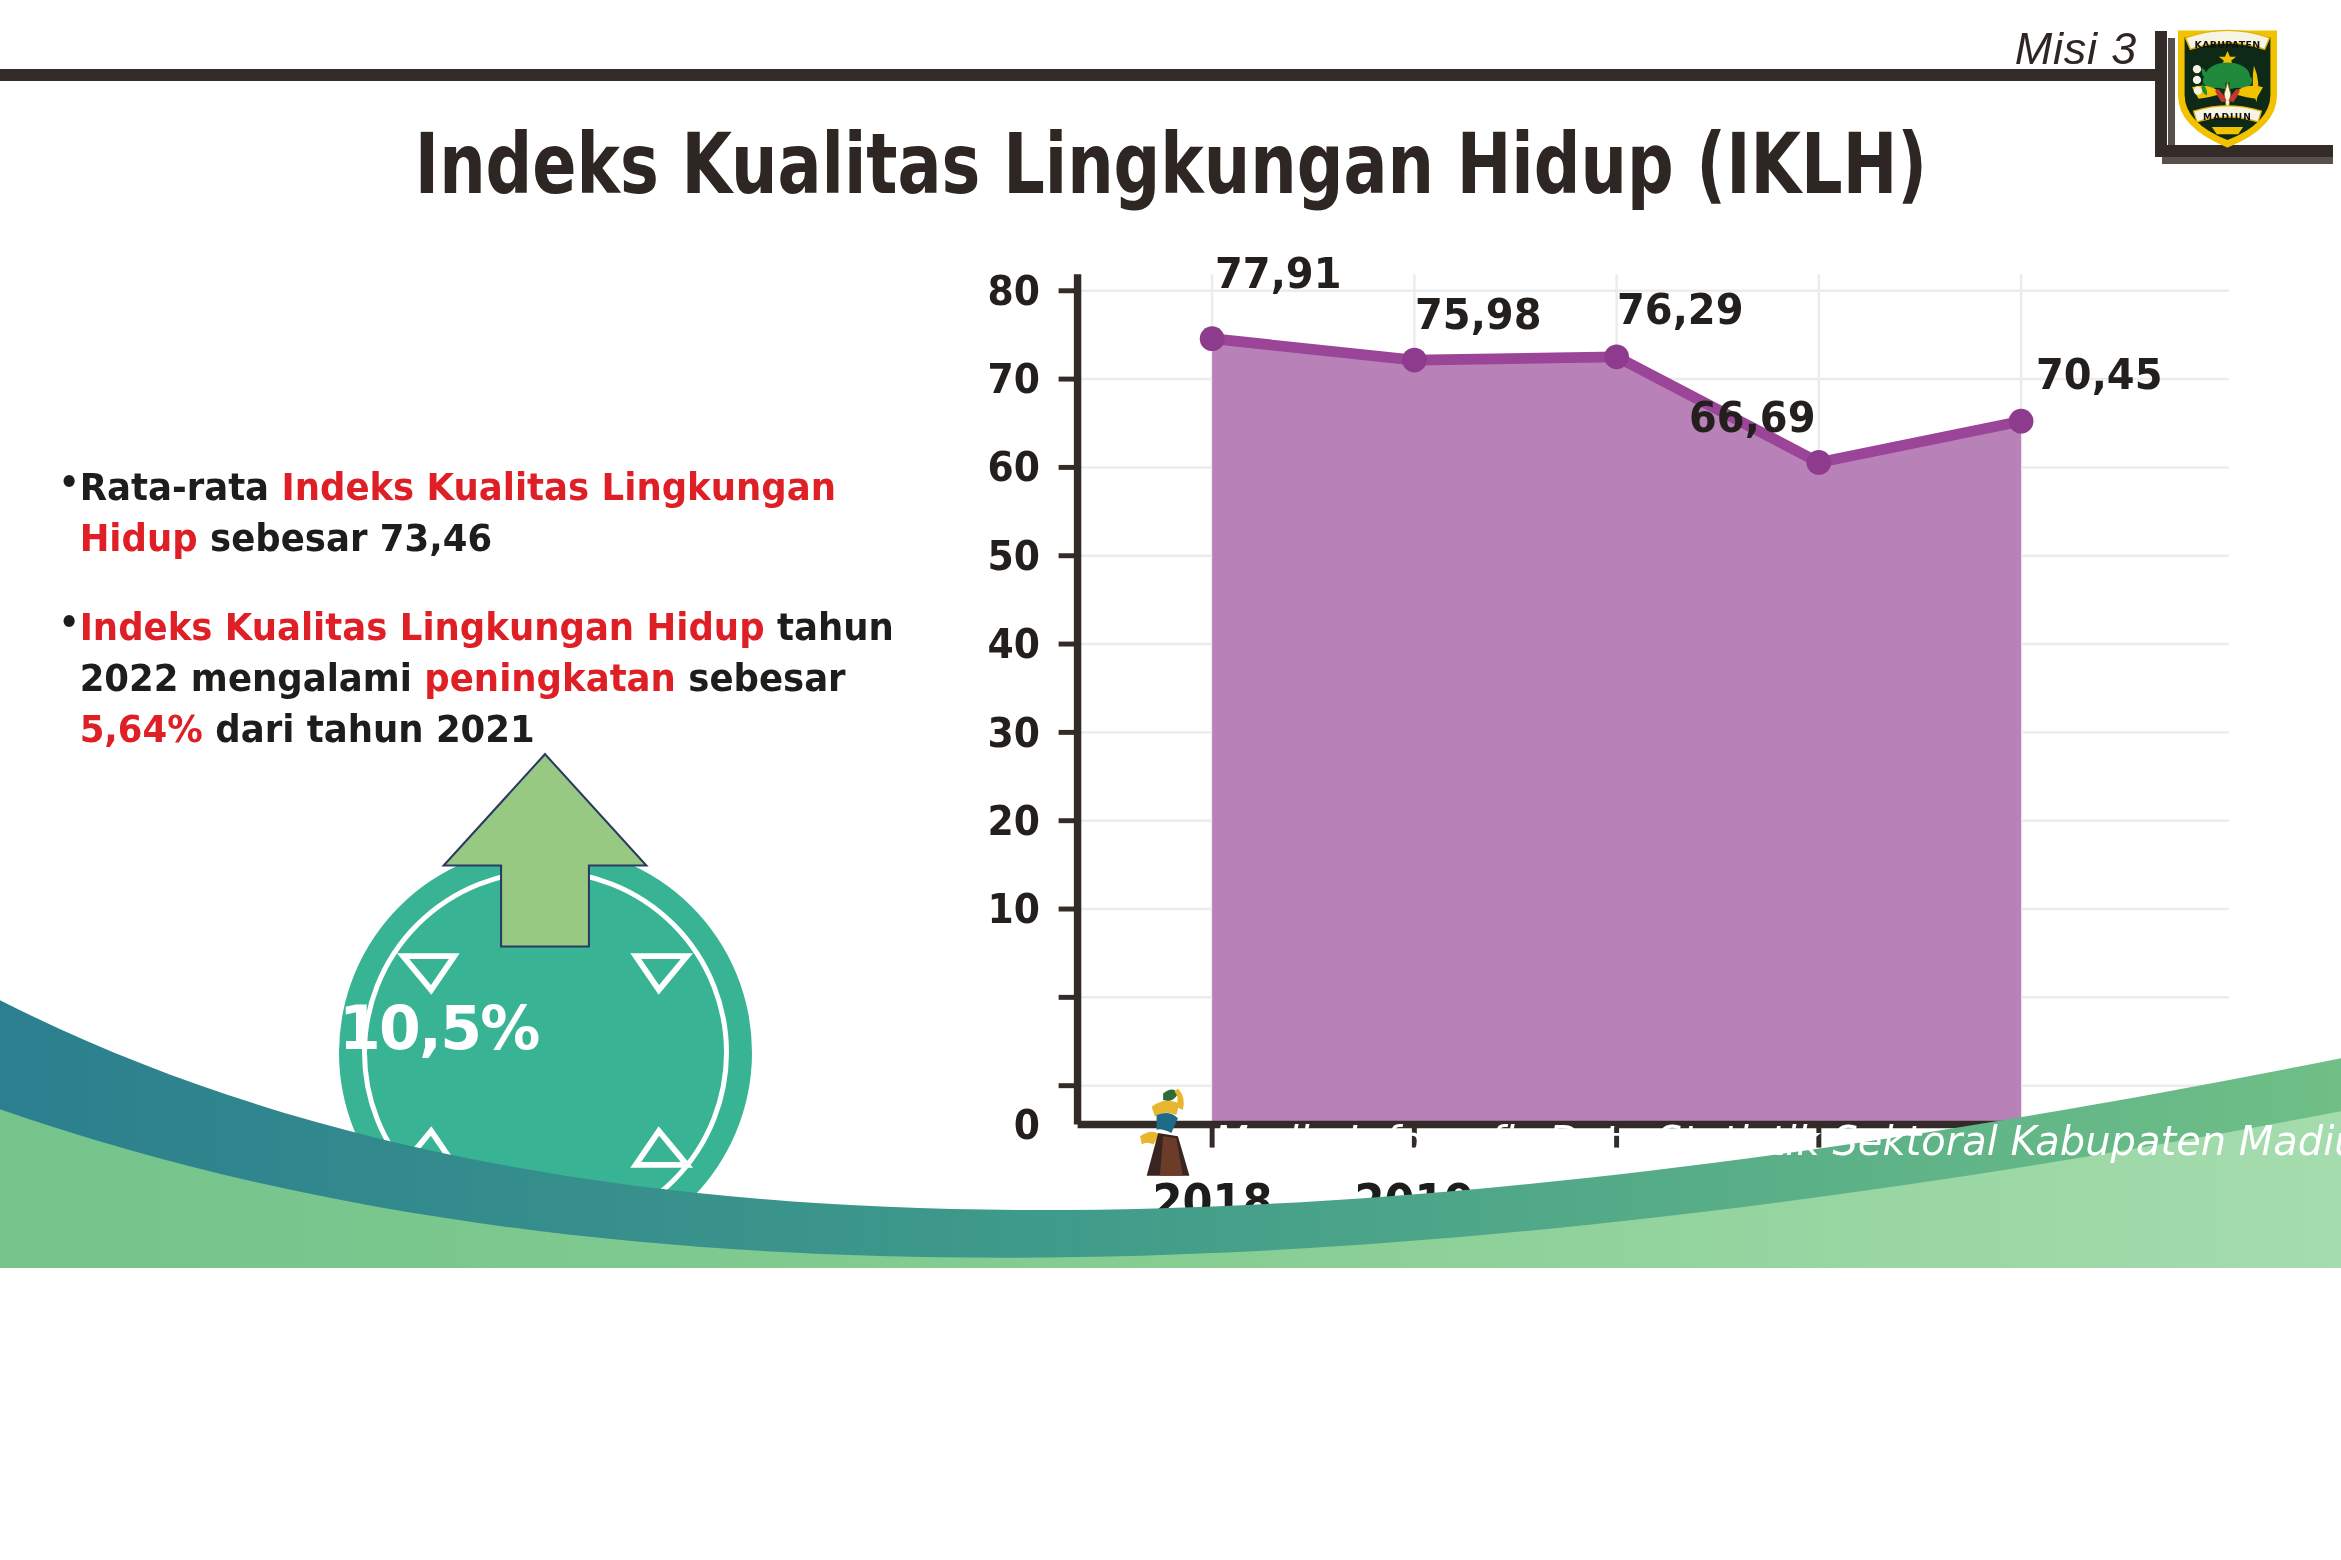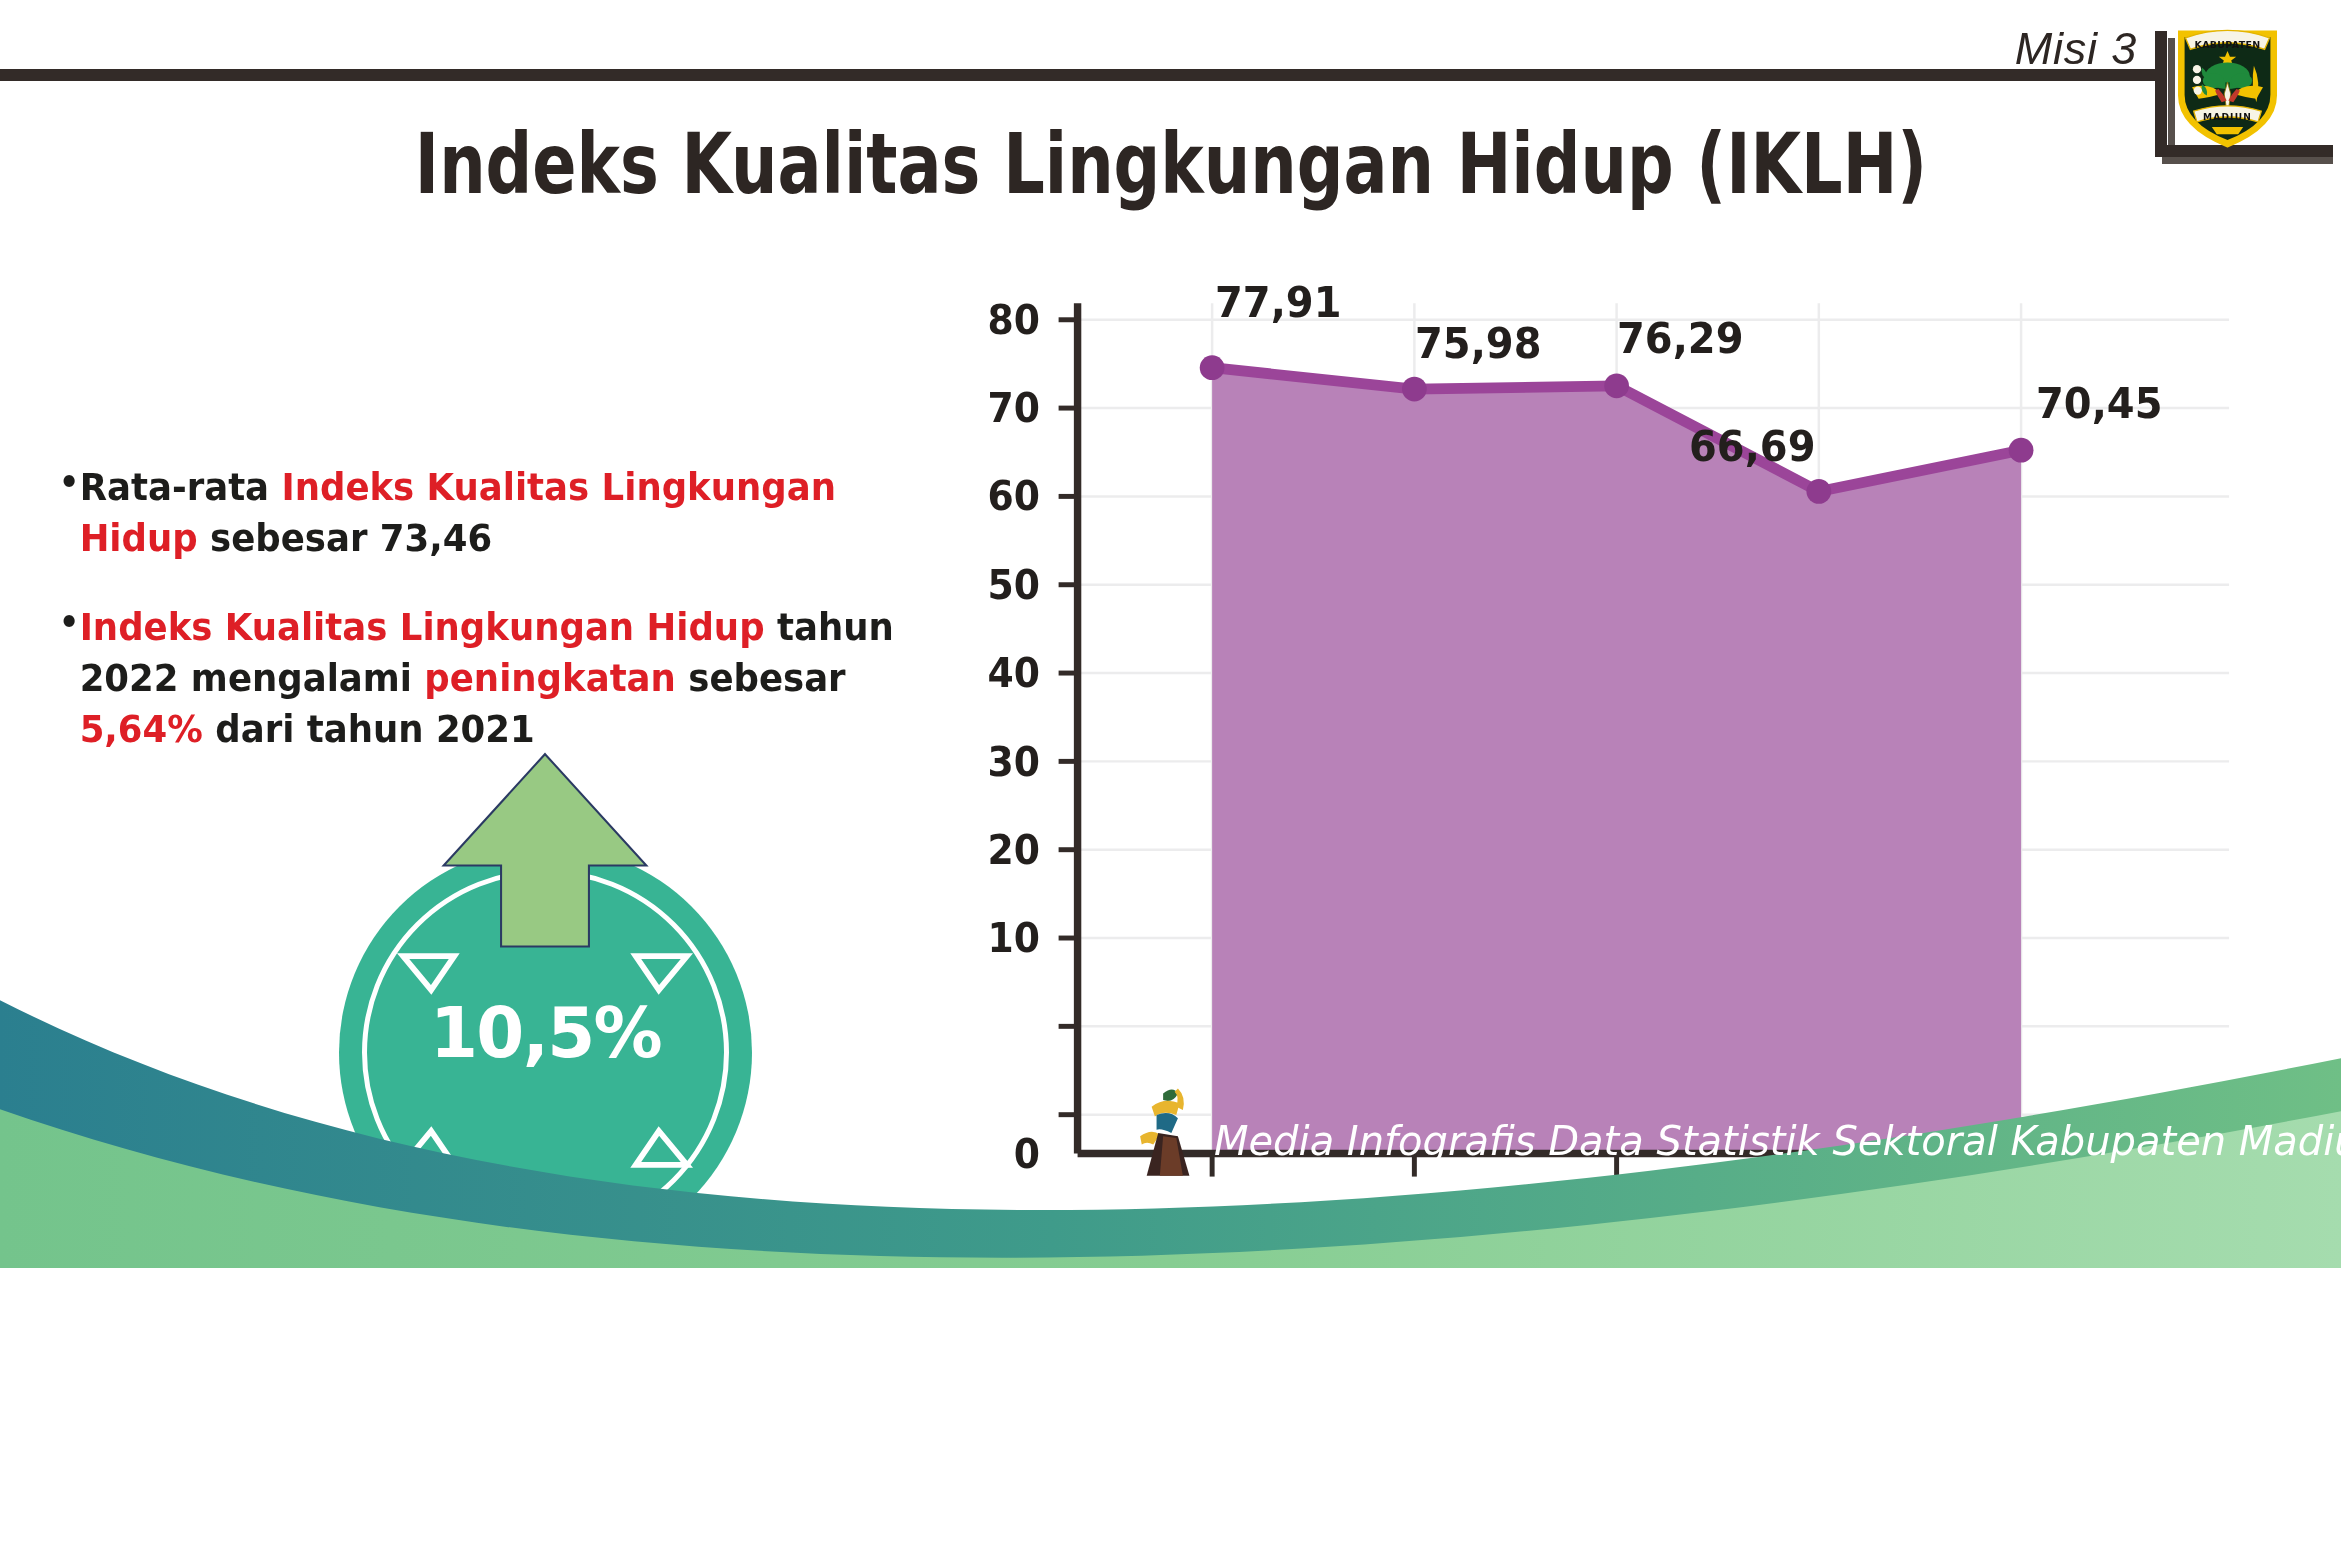--- a/index.html
+++ b/index.html
@@ -147,41 +147,41 @@
     height: 367px;
     border-radius: 50%;
     border: 5.8px solid #ffffff;
     box-sizing: border-box;
   }
   #badge-value {
     position: absolute;
     left: 25px;
     top: 246px;
     width: 413px;
-    text-align: center;
-    font-family: "DejaVu Sans", sans-serif;
-    font-weight: bold;
-    font-size: 69px;
+    text-align: left;
+    font-family: "DejaVu Sans", sans-serif;
+    font-weight: bold;
+    font-size: 60px;
     color: #ffffff;
     letter-spacing: -1.7px;
   }
   #badge-arrow {
     position: absolute;
     left: 0;
     top: 0;
     width: 462px;
     height: 471px;
     pointer-events: none;
   }
 
   
   #chart {
     position: absolute;
     left: 966px;
-    top: 295px;
+    top: 266px;
     width: 1288px;
     height: 908px;
   }
   .axis-lbl-y {
     position: absolute;
     right: 1214px;
     width: 99px;
     text-align: right;
     font-family: "DejaVu Sans", sans-serif;
     font-weight: bold;

